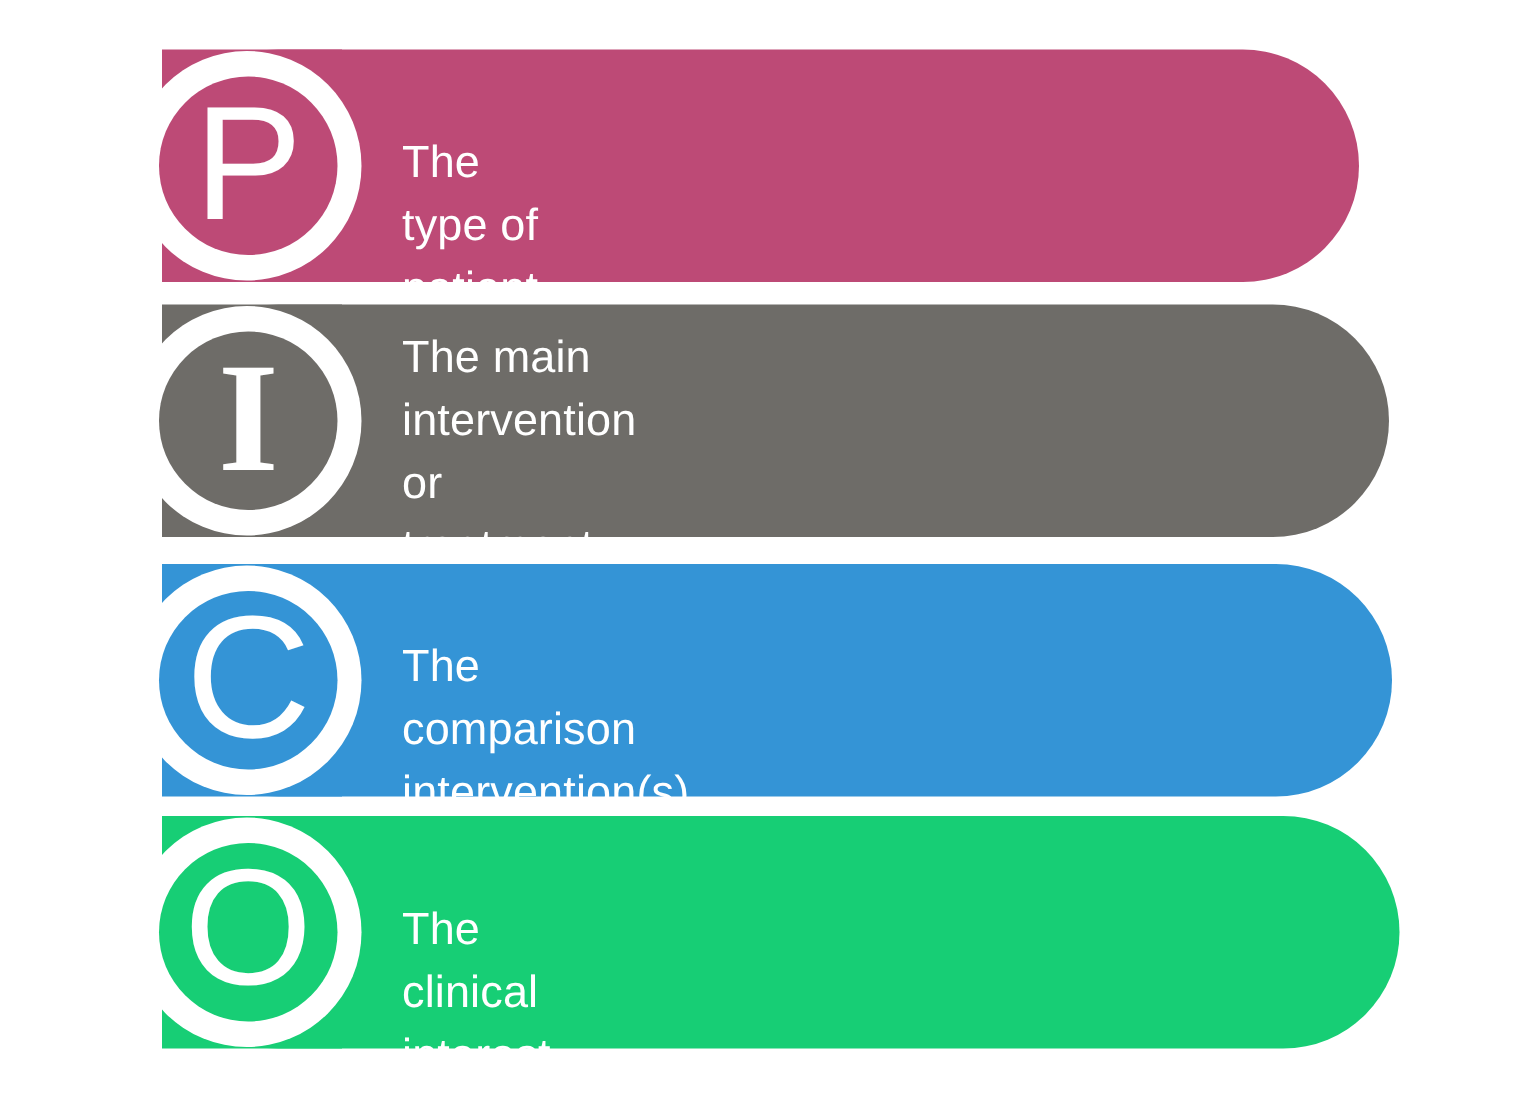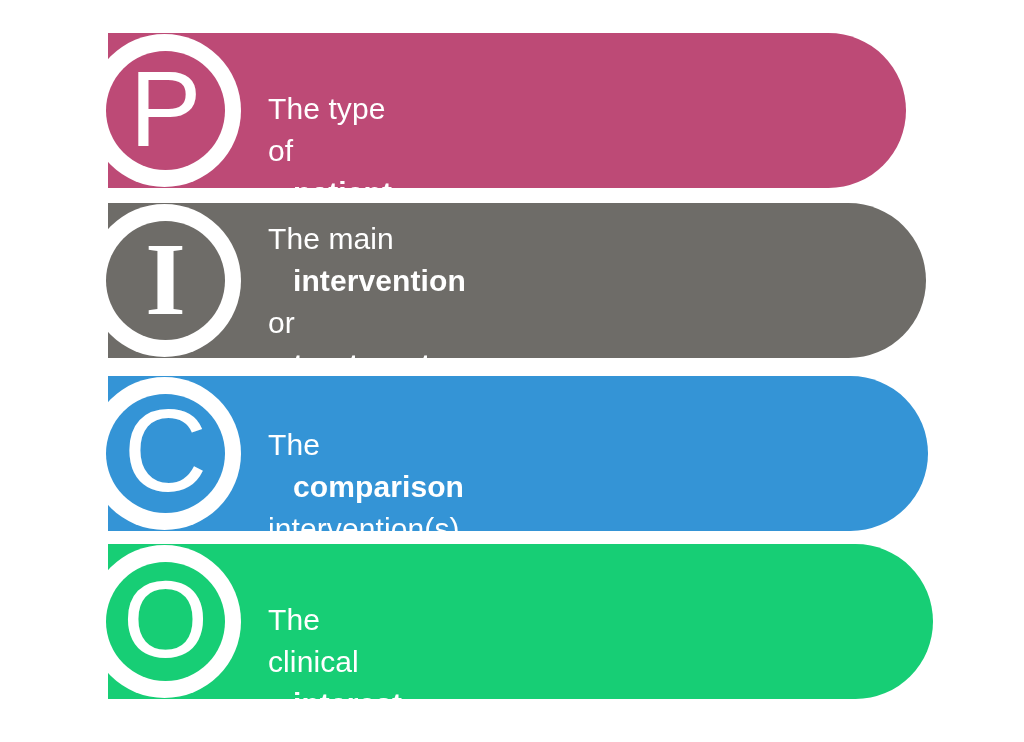--- a/index.html
+++ b/index.html
@@ -115,21 +115,21 @@
     position: absolute;
     left: 268px;
     color: #ffffff;
     font-family: "Liberation Sans", sans-serif;
     font-size: 30px;
     font-weight: 400;
     line-height: 42px;
     white-space: pre-line;
     letter-spacing: 0.1px;
   }
-  .row-text b { font-weight: 700; margin-left: 25px; }
+  .row-text b { font-weight: 400; }
 
   
   .row-text.lines-1 { top: 55px; }
   .row-text.lines-2 { top: 48px; }
   .row-text.lines-3 { top: 15px; }
 
   
   #row-p { top: 33px; }
   #row-p .row-bar,
   #row-p .badge-circle { background: #bd4a76; }

